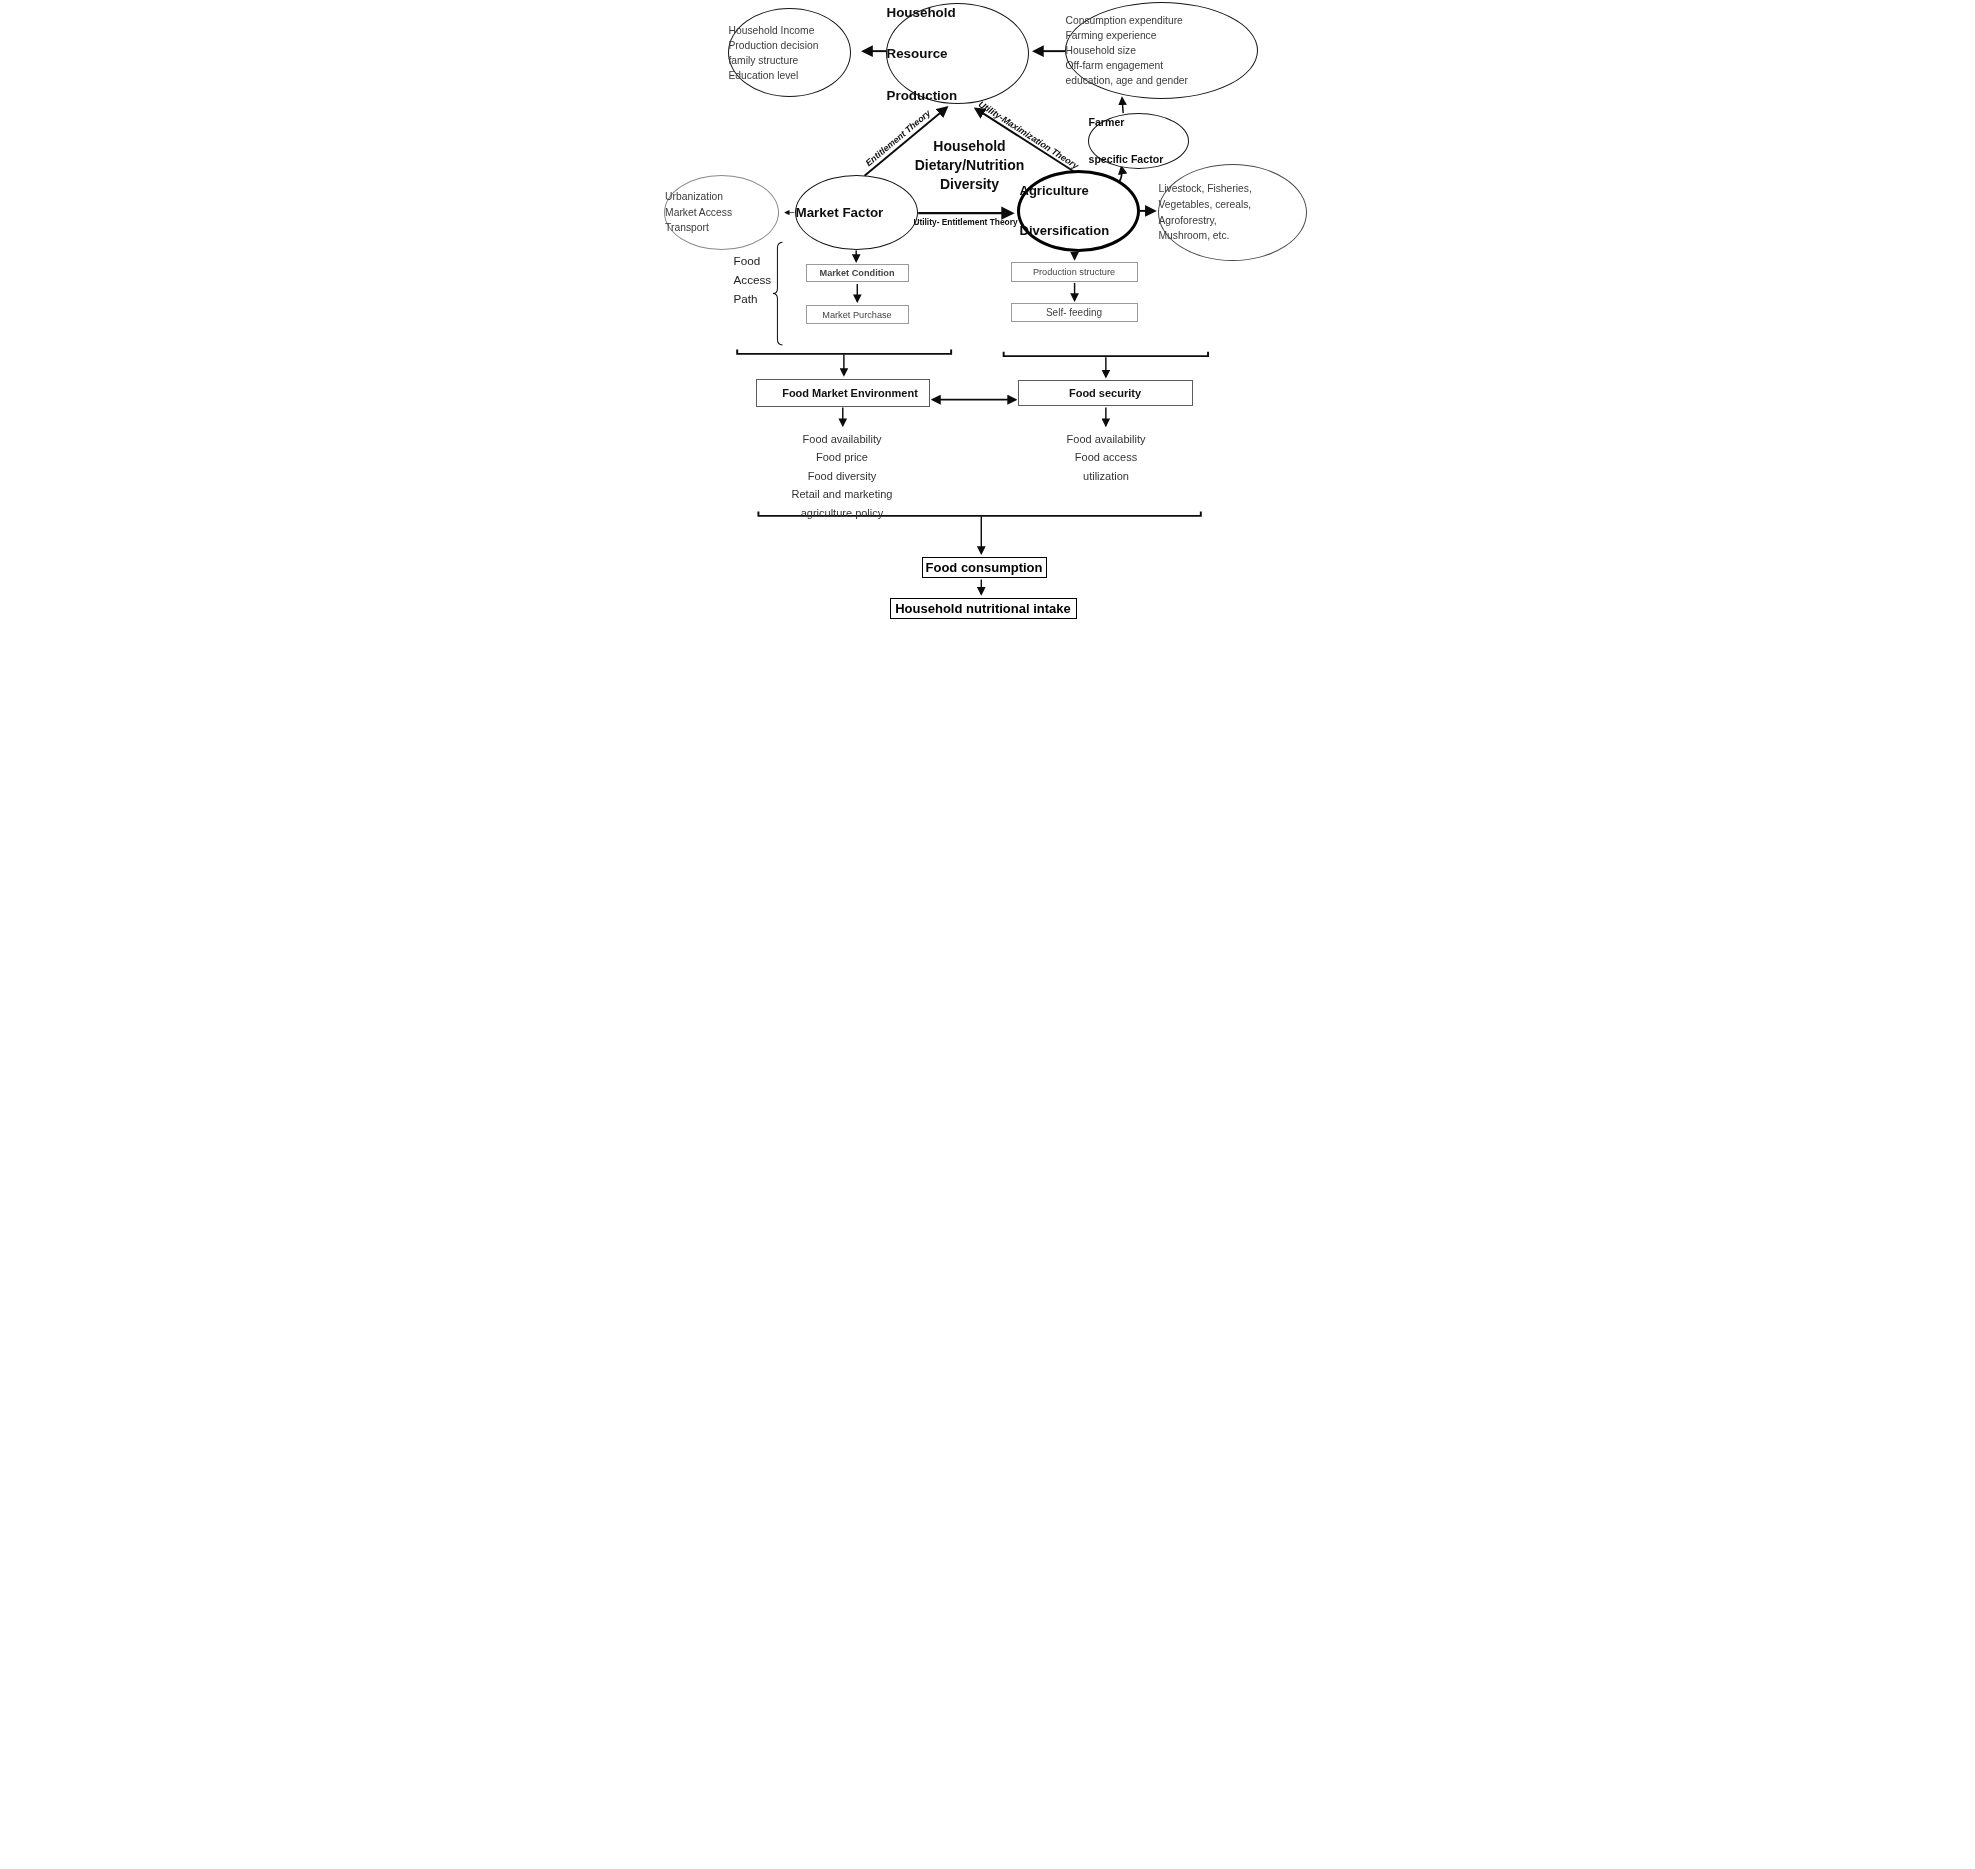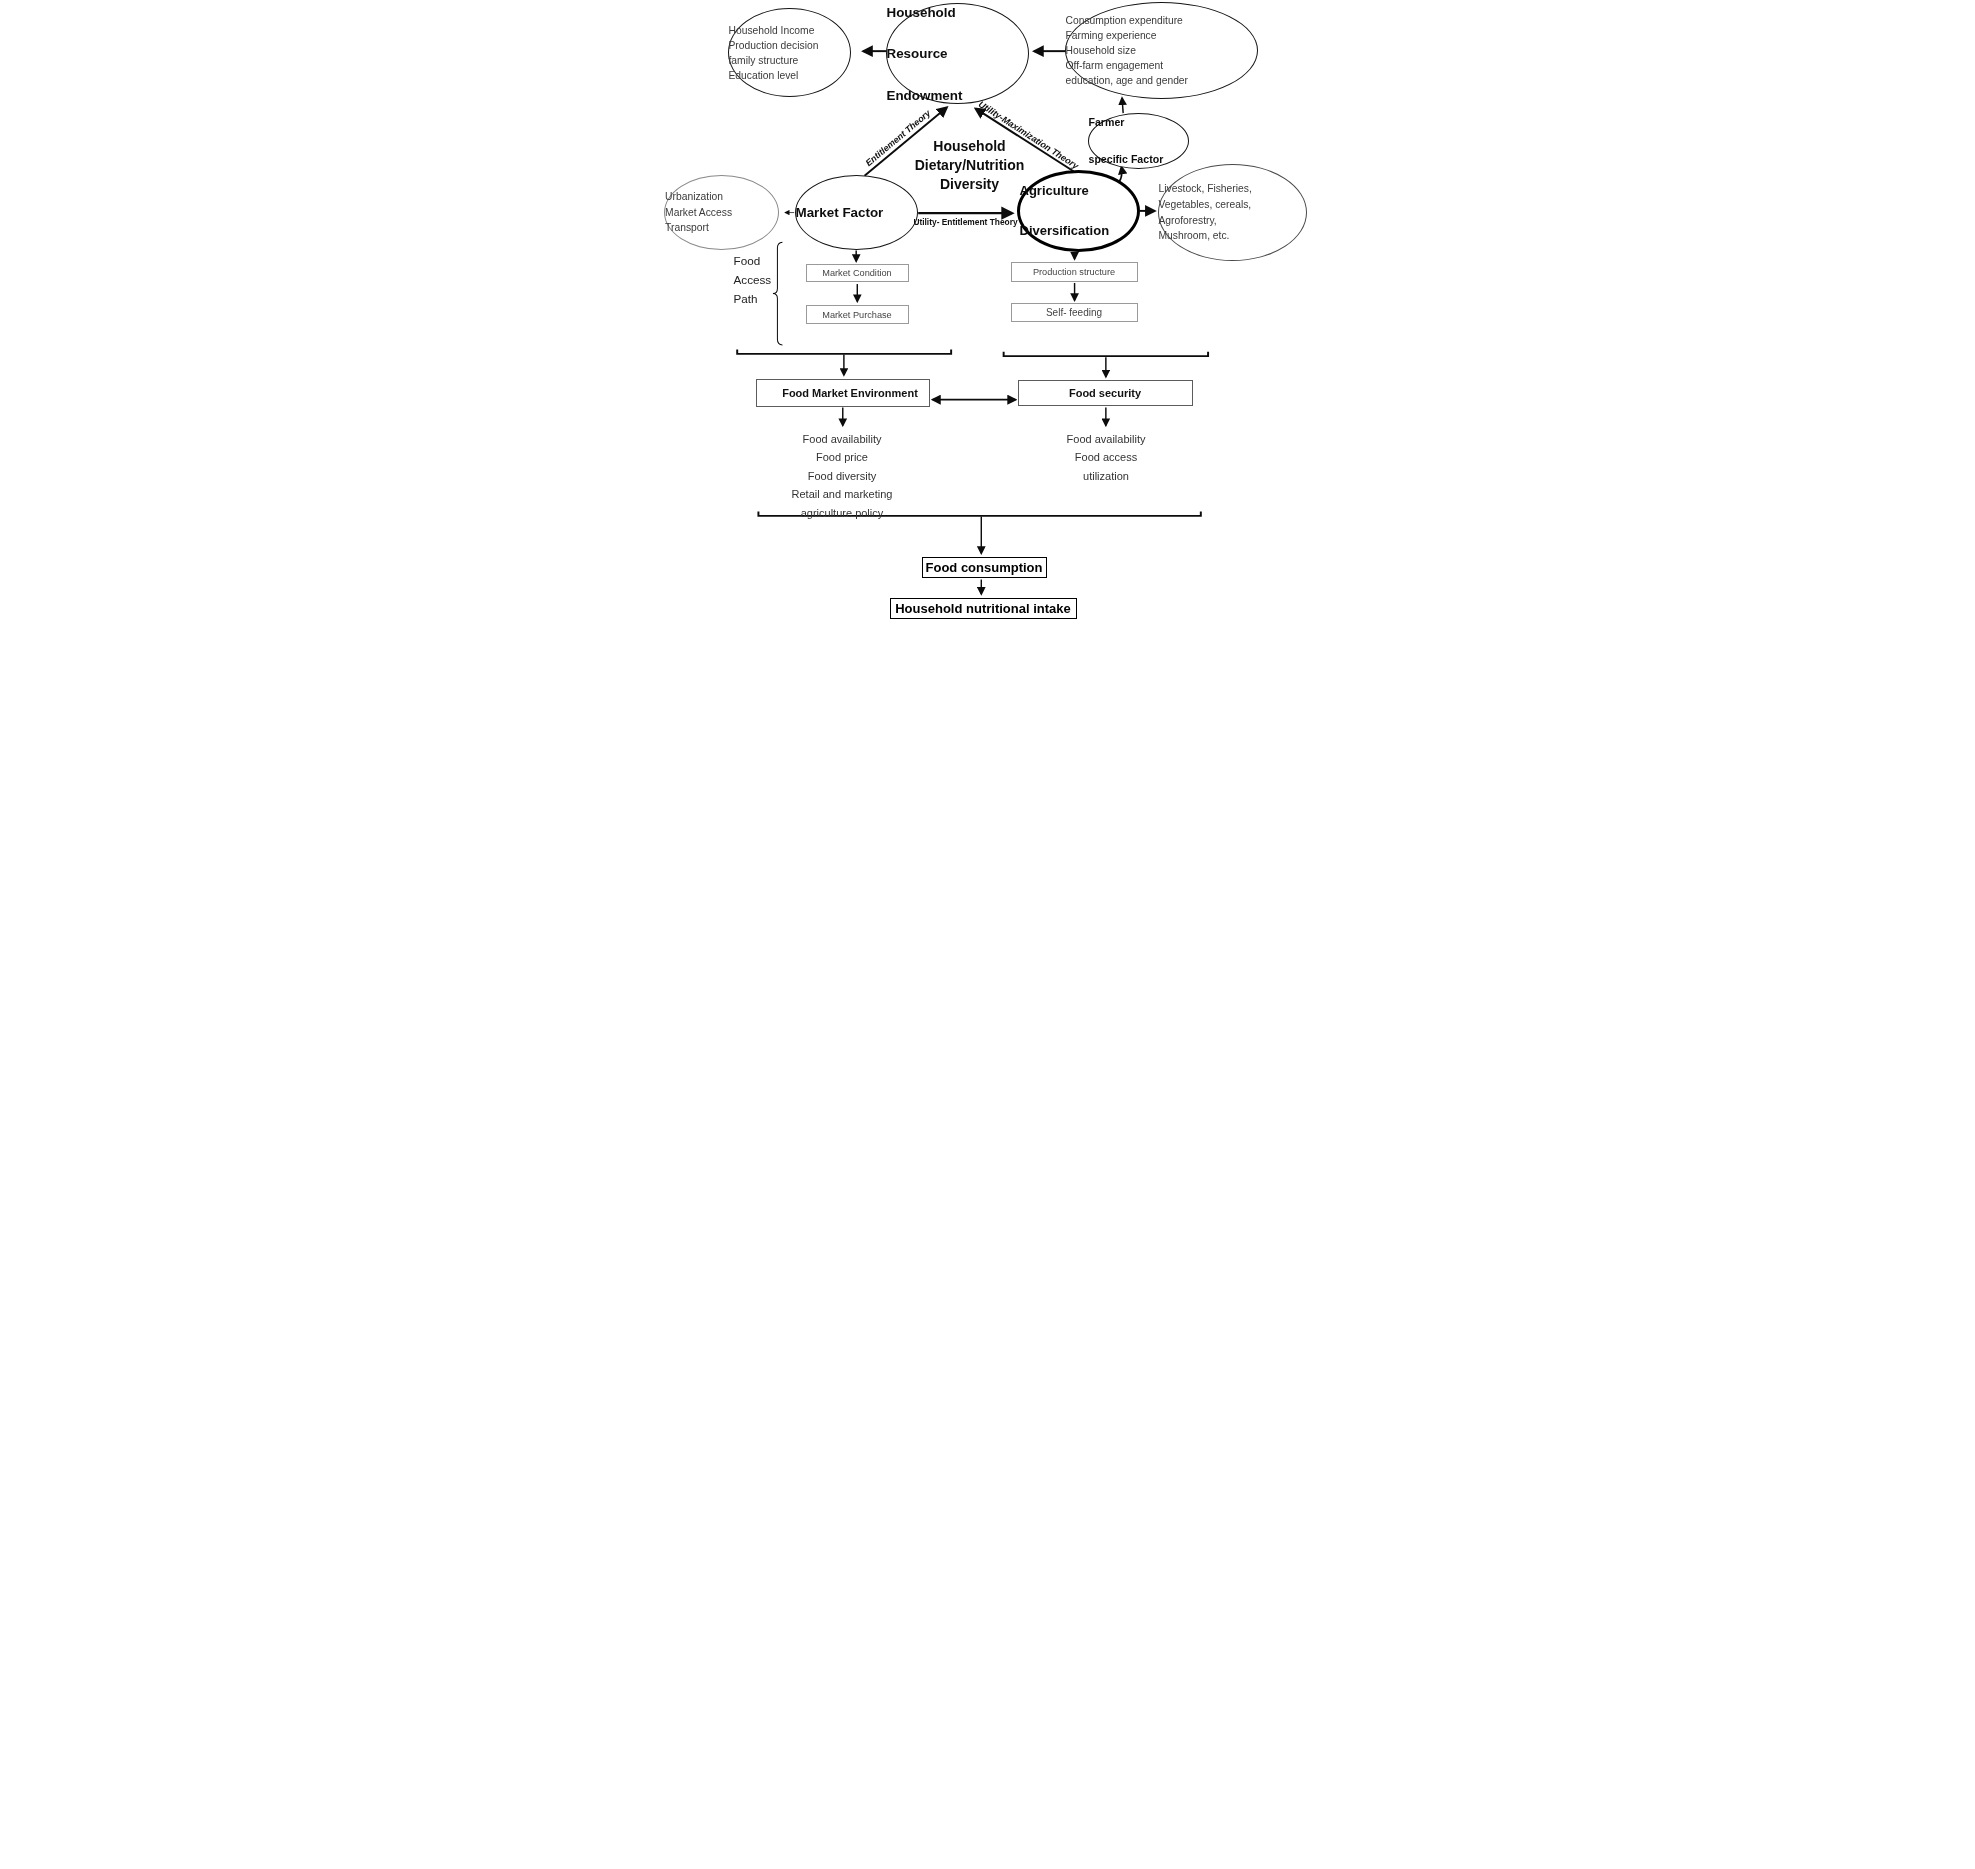--- a/index.html
+++ b/index.html
@@ -76,21 +76,21 @@
   <div class="ell body-text" style="left:69px; top:8.4px; width:123px; height:89px;">
     <span class="ln">Household Income</span>
     <span class="ln">Production decision</span>
     <span class="ln">family structure</span>
     <span class="ln">Education level</span>
   </div>
 
   <div class="ell bold-node" style="left:227px; top:3.4px; width:143px; height:101px; font-size:13.4px; line-height:17.3px;">
     <span class="ln">Household</span>
     <span class="ln">Resource</span>
-    <span class="ln">Endowment</span>
+    <span class="ln">Production</span>
   </div>
 
   <div class="ell body-text" style="left:406px; top:1.7px; width:193px; height:97px;">
     <span class="ln">Consumption expenditure</span>
     <span class="ln">Farming experience</span>
     <span class="ln">Household size</span>
     <span class="ln">Off-farm engagement</span>
     <span class="ln">education, age and gender</span>
   </div>
 
@@ -132,21 +132,21 @@
   <div class="free rot-label" style="left:305px; top:130px; width:129px; transform:rotate(33deg);"><span>Utility-Maximization Theory</span></div>
 
   <div class="free" style="left:251px; top:217px; width:112px; font-weight:bold; font-size:8.4px; color:#111; white-space:nowrap;"><span>Utility- Entitlement Theory</span></div>
 
   <div class="free" style="left:75px; top:251px; width:40px; text-align:left; font-size:11.7px; line-height:19px; color:#222;">
     <span style="display:block">Food</span>
     <span style="display:block">Access</span>
     <span style="display:block">Path</span>
   </div>
 
-  <div class="bx bx-muted" style="left:147px; top:264px; width:103px; height:18.4px;">
+  <div class="bx bx-muted" style="left:147px; top:264px; width:103px; height:18.4px;font-weight:bold;">
       <span>Market Condition</span>
     </div>
 
   <div class="bx bx-muted" style="left:147px; top:305px; width:103px; height:19px;">
       <span>Market Purchase</span>
     </div>
 
   <div class="bx bx-muted" style="left:352px; top:262px; width:127px; height:19.6px;">
       <span>Production structure</span>
     </div>

